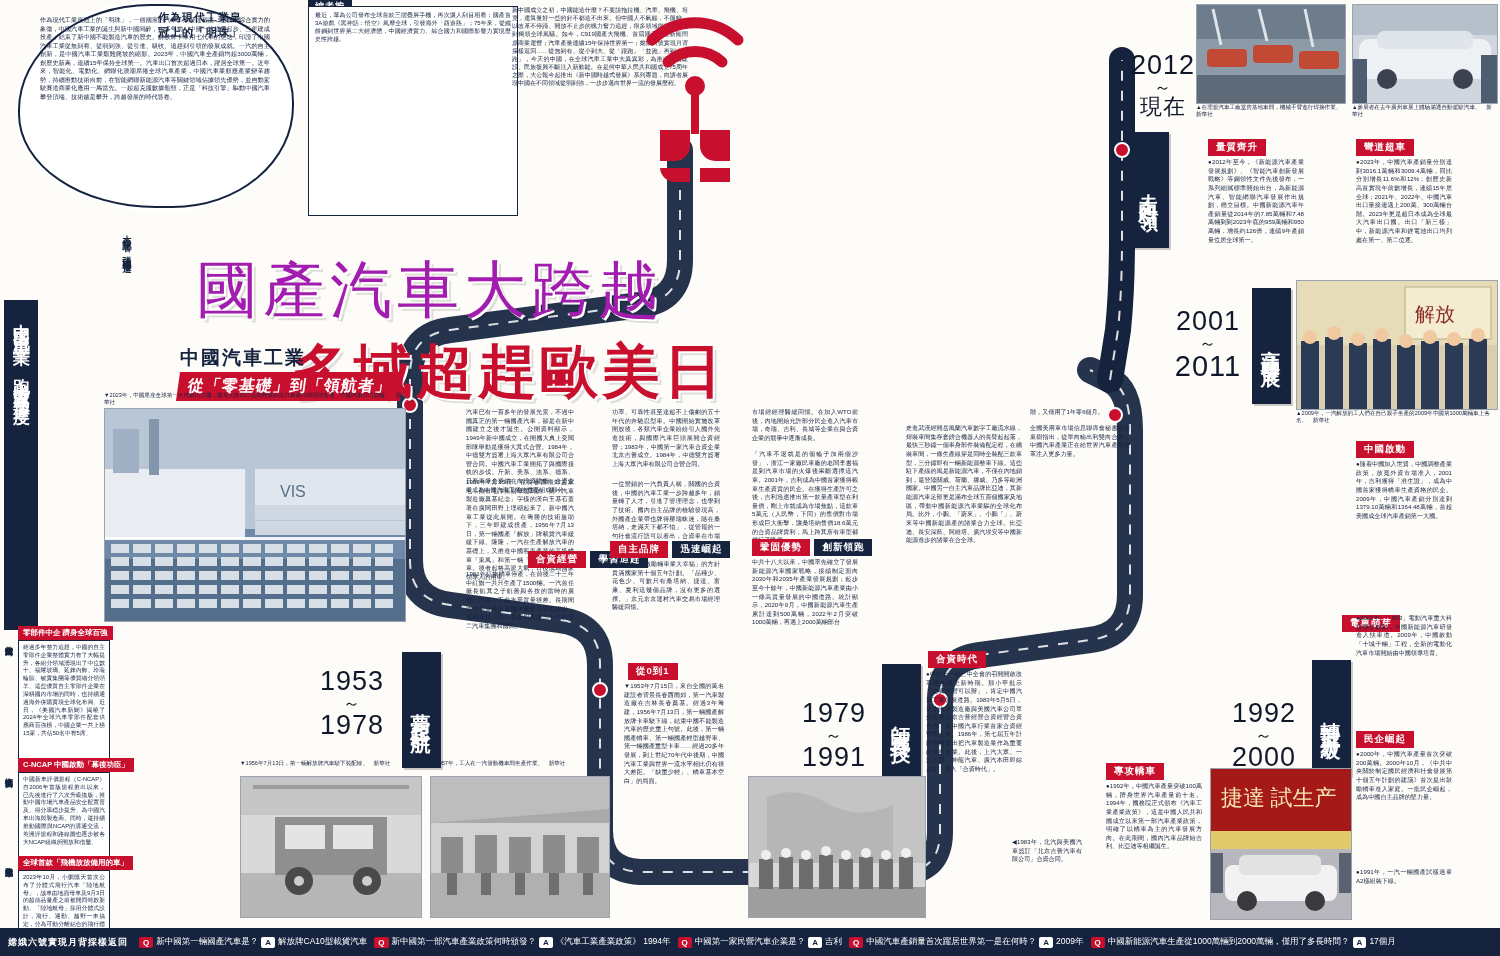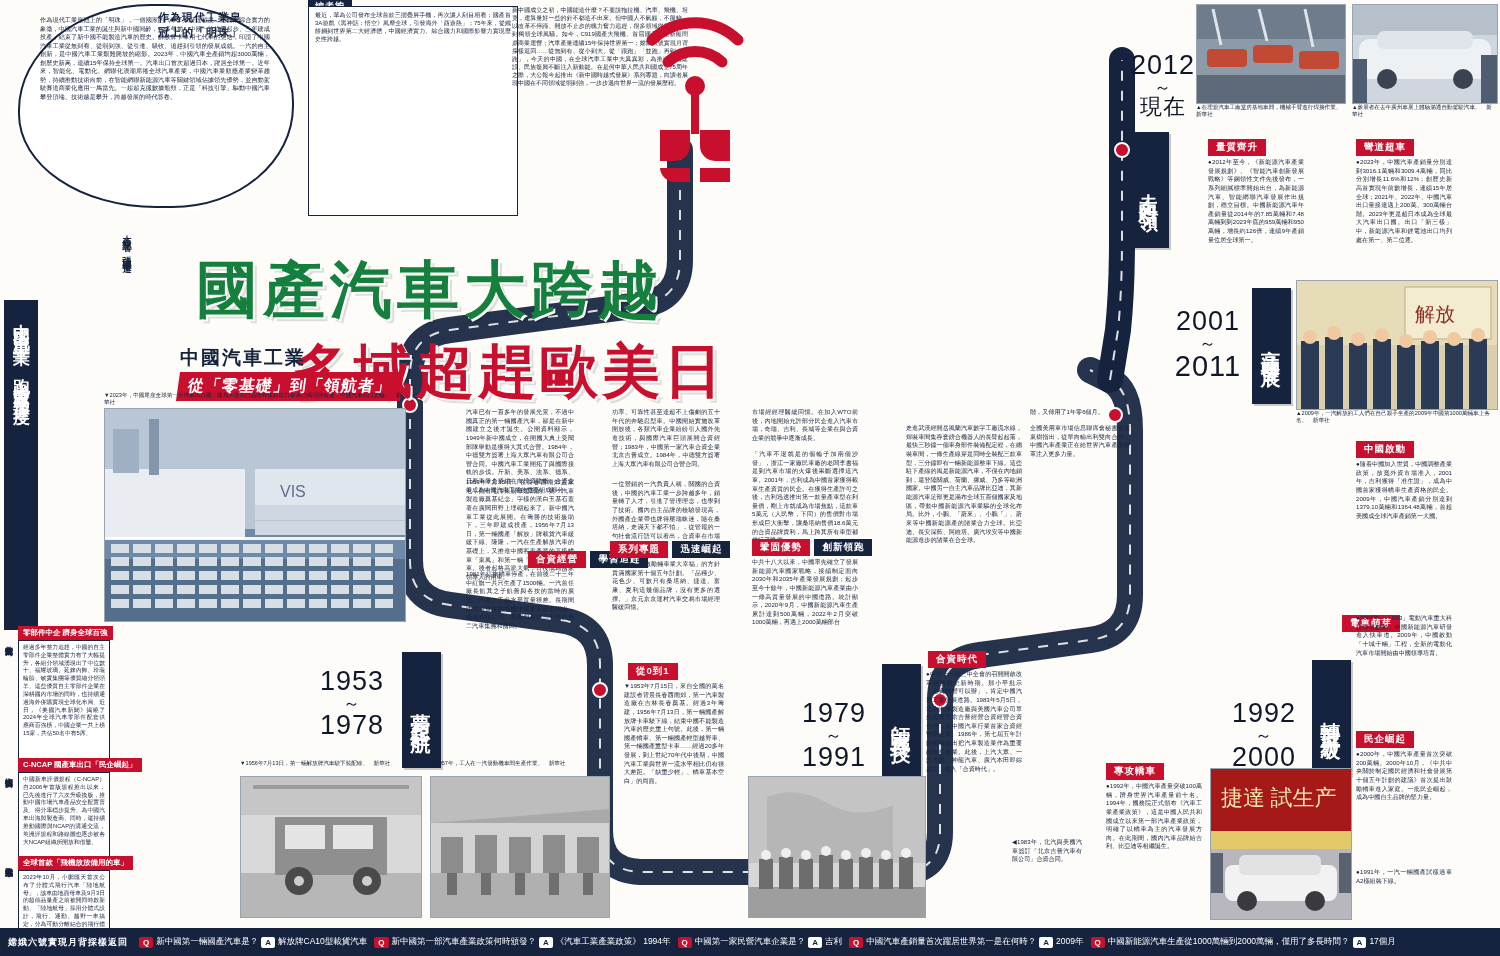--- a/index.html
+++ b/index.html
@@ -22,22 +22,22 @@
   
   .road{position:absolute;left:0;top:0;width:1500px;height:956px;pointer-events:none;}
 
   
   .kicker{
     position:absolute;left:150px;top:218px;width:560px;
     font-size:25px;letter-spacing:3px;color:#16233f;font-weight:bold;
   }
   .title1{
     position:absolute;left:196px;top:248px;
-    font-size:62px;font-weight:bold;letter-spacing:5px;
-    color:#15803d;
+    font-size:62px;font-weight:normal;letter-spacing:5px;
+    color:#a21caf;
     text-shadow:2px 2px 0 #ffffff, 4px 4px 0 rgba(0,0,0,.12);
   }
   .title2{
     position:absolute;left:292px;top:333px;
     font-size:58px;font-weight:bold;letter-spacing:4px;
     color:#c8102e;
     text-shadow:2px 2px 0 #ffffff, 4px 4px 0 rgba(0,0,0,.12);
   }
   .subbrand{
     position:absolute;left:180px;top:345px;width:230px;
@@ -186,21 +186,21 @@
   <div class="brandtag">從「零基礎」到「領航者」</div>
 
   <div class="vbar">
     <span>中國汽車工業 跑出凌厲加速度</span>
   </div>
 
   <div class="lbox-h" style="left:18px;top:626px;">零部件中企 躋身全球百強</div>
   <div class="lbox" style="left:18px;top:640px;width:82px;height:112px;">經過多年整力追趕，中國的自主零部件企業整體實力有了大幅提升，各組分領域湧現出了中位數十、福耀玻璃、延鋒內飾、玲瓏輪胎、敏實集團等優質細分領頭羊。這些優質自主零部件企業在深耕國內市場的同時，也持續通過海外併購實現全球化布局。近日，《美國汽車新聞》揭曉了2024年全球汽車零部件配套供應商百強榜，中國企業一共上榜15家，共佔50名中有5席。</div>
   <div class="abs vert" style="left:2px;top:640px;font-size:8px;font-weight:bold;">寫部件生產商</div>
 
-  <div class="lbox-h" style="left:18px;top:758px;">C-NCAP 國產車出口「民企崛起」</div>
+  <div class="lbox-h" style="left:18px;top:758px;">C-NCAP 中國啟動「幕後功臣」</div>
   <div class="lbox" style="left:18px;top:772px;width:82px;height:78px;">中國新車評價規程（C-NCAP）自2006年首版規程推出以來，已先後進行了六次升級換版，推動中國市場汽車產品安全配置普及。得分率穩步提升。為中國汽車出海與製造商、同時，還持續推動國際與NCAP的溝通交流，英洲評規程和路線圖也逐步被各大NCAP組織所開放和借鑒。</div>
   <div class="abs vert" style="left:2px;top:772px;font-size:8px;font-weight:bold;">汽車安全技術</div>
 
   <div class="lbox-h" style="left:18px;top:856px;">全球首款「飛機放放備用的車」</div>
   <div class="lbox" style="left:18px;top:870px;width:82px;height:54px;">2023年10月，小鵬匯天首次公布了分體式飛行汽車「陸地航母」，該車由地面母車及9月3日的超前品量產之前被開同時啟新動。「陸地航母」採用分體式設計，飛行、通勤、越野一車搞定，分為可動分離結合的飛行體與飛行體開部分。</div>
   <div class="abs vert" style="left:2px;top:862px;font-size:8px;font-weight:bold;">未來世界飛行汽車</div>
 
   <div class="ph" style="left:104px;top:408px;width:300px;height:212px;">
     <svg viewBox="0 0 300 212" width="300" height="212">
       <rect width="300" height="212" fill="#b9c6d6"></rect>
@@ -295,21 +295,21 @@
   <div class="abs" style="left:528px;top:548px;">
     <span class="flag">合資經營</span>
     <span class="flag flag-navy">學習追趕</span>
   </div>
   <div class="col" style="left:466px;top:570px;width:108px;height:150px;">1981年紅旗轎車停產，在前後二十三年中紅旗一共只生產了1500輛。一汽首任廠長飢其之子飢善與各按的當時的廣告。汽車、工藝水平質量很差。長期間注汽車發展的專機作家李安定也指出，成為在拉二汽、長期四名項二十年的第二汽車集團和國民。</div>
 
   <div class="col" style="left:612px;top:408px;width:108px;height:200px;">功率、可靠性甚至達超不上傷劇的五十年代的奔馳忍型車。中國開始實施改革開放後，各類汽車企業紛紛引人國外先進技術，與國際汽車巨頭展開合資經營；1983年，中國第一家汽車合資企業北京吉普成立。1984年，中德雙方簽署上海大眾汽車有限公司合營合同。</div>
   <div class="col" style="left:612px;top:480px;width:108px;height:200px;">一位營銷的一汽負責人稱，關國的合資後，中國的汽車工業一步跨越多年，銷量轉了人才，引進了管理理念，也學到了技術。國內自主品牌的檢驗發現高，外國產企業帶也牌得壓瑞蛛迷，隨在桑塔納，走滿天下都不怕」，從管報的一句社會流行語可以看出，合資車在市場一度供不應求。</div>
 
   <div class="abs" style="left:610px;top:538px;">
-    <span class="flag">系列專題</span>
+    <span class="flag">自主品牌</span>
     <span class="flag flag-navy">迅速崛起</span>
   </div>
   <div class="col" style="left:612px;top:560px;width:108px;height:110px;">2000年，「激勵輛車業大幸福」的方針貫滿國家第十個五年計劃。「品種少、花色少、可數只有桑塔納、捷達、富康、夏利這幾個品牌，沒有更多的選擇。」京元京京運村汽車交易市場經理醫緩回憶。</div>
 
   <div class="col" style="left:752px;top:408px;width:106px;height:40px;">市場經經理醫緩回憶。在加入WTO前後，內地開始允許部分民企進入汽車市場，奇瑞、吉利、長城等企業在與合資企業的競爭中逐漸成長。</div>
   <div class="col" style="left:752px;top:450px;width:106px;height:200px;">「汽車不退就是的個輪子加兩個沙發」，浙江一家廠民車廠的老闆李書福是到汽車市場的火爆後果斷選擇這汽車。2001年，吉利成為中國首家獲得載車生產資質的民企。在獲得生產許可之後，吉利迅速推出第一款量產車型在利量價，剛上市就成為市場焦點，這款車5萬元（人民幣，下同）的售價對市場形成巨大衝擊，讓桑塔納售價18.6萬元的合資品牌賣利，馬上跨其所有車型都推行了降價。</div>
 
   <div class="abs" style="left:752px;top:536px;">
     <span class="flag">鞏固優勢</span>
     <span class="flag flag-navy">創新領跑</span>

